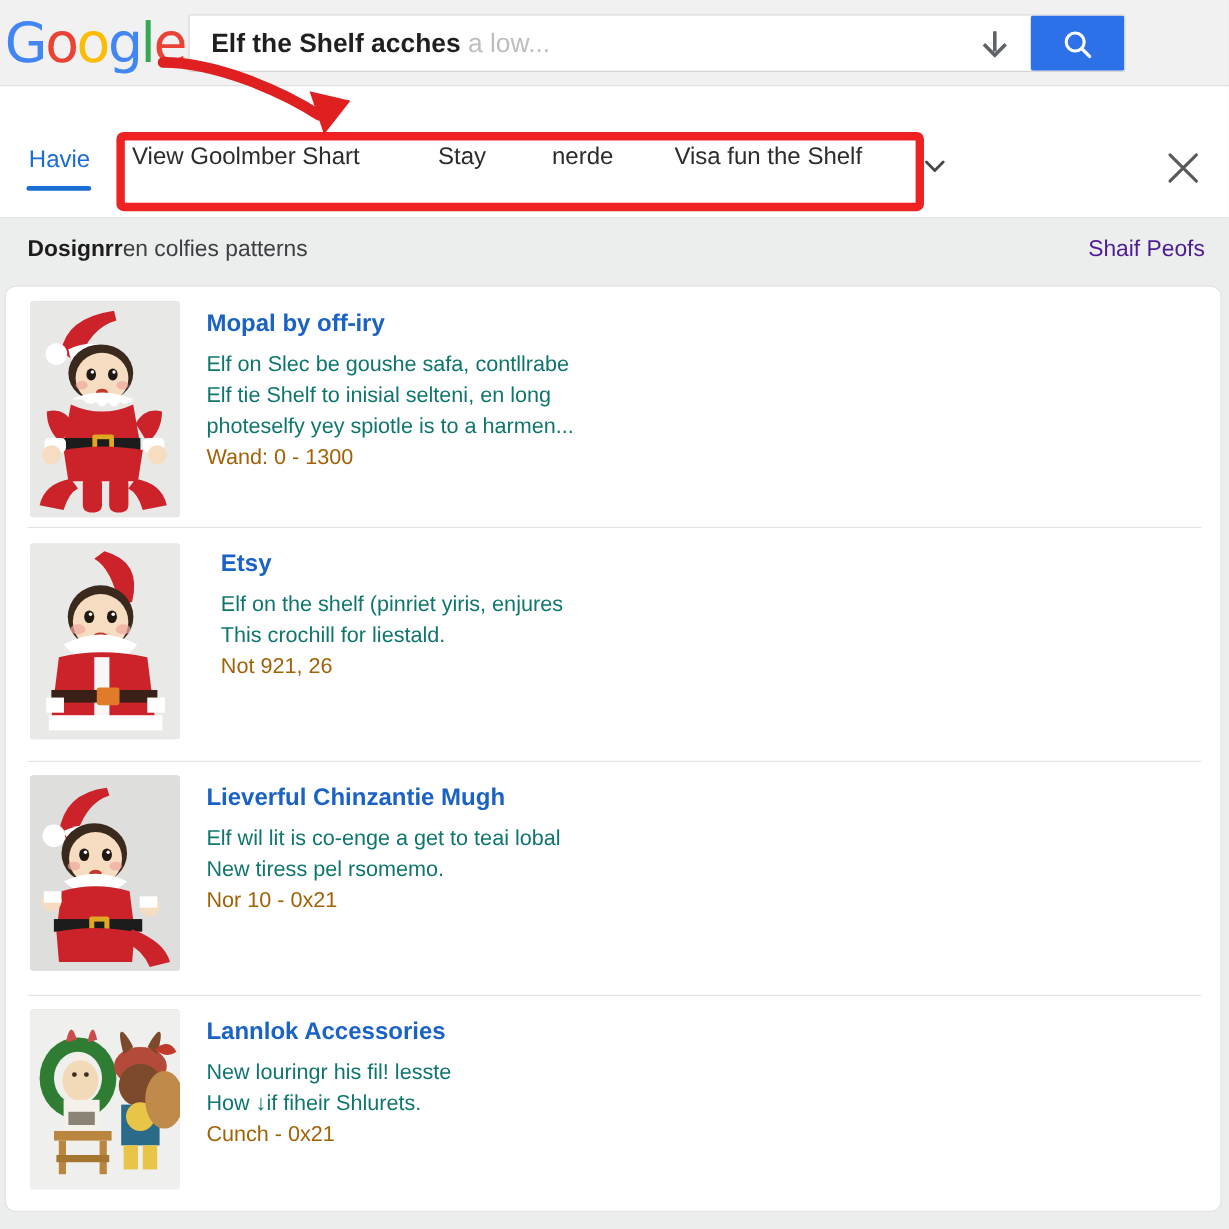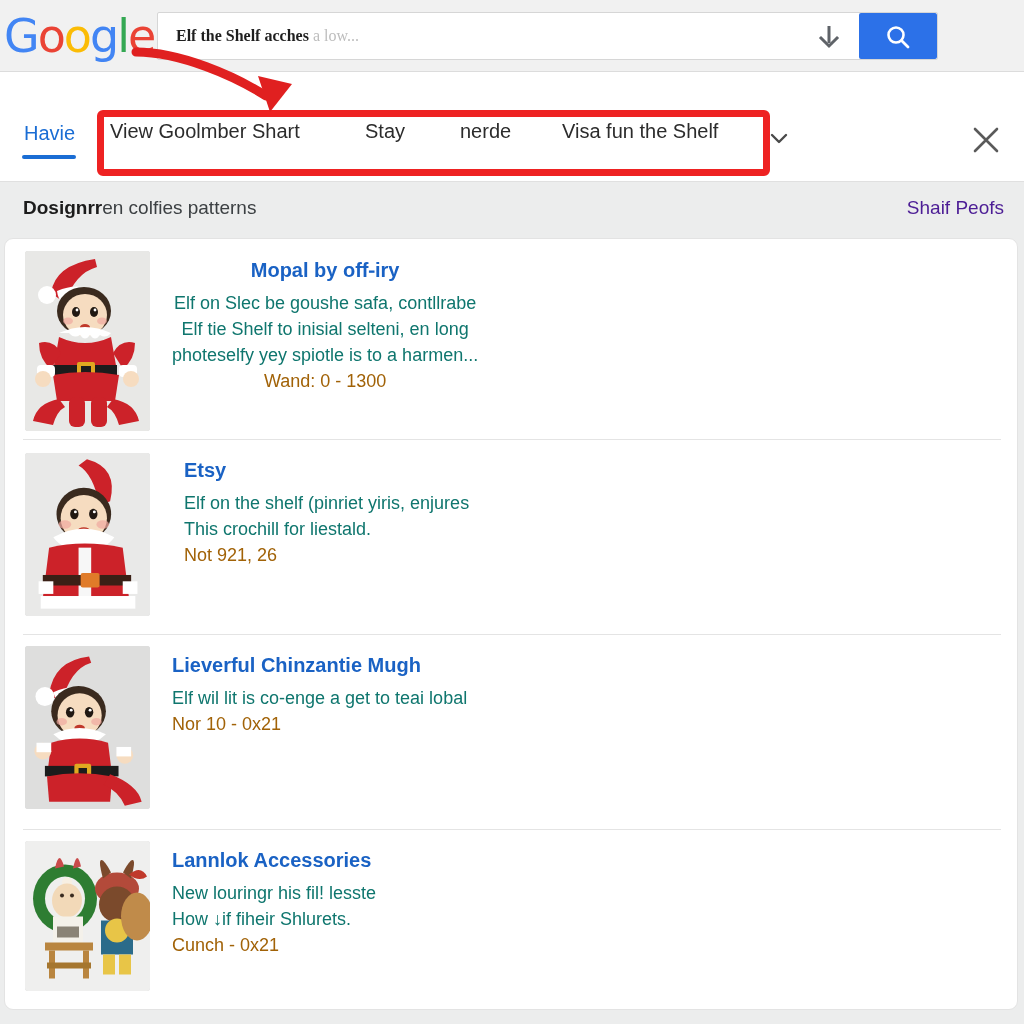--- a/index.html
+++ b/index.html
@@ -41,24 +41,23 @@
     background: #ffffff;
     border: 1px solid #d6d6d6;
     border-radius: 2px;
     overflow: hidden;
   }
   .searchtext {
     position: absolute;
     left: 18px; top: 0;
     height: 46px;
     line-height: 46px;
-    font-size: 16px;
+    font-size: 22px;
     color: #bdbdbd;
     white-space: nowrap;
-    font-family: Liberation Serif, serif;
   }
   .searchtext b {
     color: #1f1f1f;
     font-weight: 700;
   }
   .dl-icon {
     position: absolute;
     right: 96px; top: 11px;
     width: 24px; height: 26px;
   }
@@ -304,21 +303,21 @@
     <rect x="12" y="114" width="18" height="12" rx="4" fill="#ffffff"></rect>
     <rect x="94" y="114" width="18" height="12" rx="4" fill="#ffffff"></rect>
     <circle cx="18" cy="128" r="8" fill="#f6dcc0"></circle>
     <circle cx="106" cy="128" r="8" fill="#f6dcc0"></circle>
     <path d="M34 148 q-22 4 -26 22 l20 4 q4 -14 12 -18z" fill="#cc2229"></path>
     <path d="M88 148 q22 4 26 22 l-20 4 q-4 -14 -12 -18z" fill="#cc2229"></path>
     <rect x="44" y="146" width="16" height="30" rx="6" fill="#cc2229"></rect>
     <rect x="66" y="146" width="16" height="30" rx="6" fill="#cc2229"></rect>
   </svg>
     </div>
-    <div class="rtext" style="top: 18px; text-align: center;">
+    <div class="rtext" style="top: 18px;">
       <div class="rtitle">Mopal by off⁃iry</div>
       <div class="rline">Elf on Slec be goushe safa, contllrabe</div>
       <div class="rline">Elf tie Shelf to inisial selteni, en long</div>
       <div class="rline">photeselfy yey spiotle is to a harmen...</div>
       <div class="rmeta">Wand: 0 - 1300</div>
     </div>
     <div class="row-divider" style="top: 200px;"></div>
     <div class="thumb" style="top: 214px; height: 163px;">
       <svg viewBox="0 0 125 155" preserveAspectRatio="xMidYMid slice">
       <rect width="125" height="155" fill="#e9e9e8"></rect>
@@ -374,20 +373,21 @@
       <path d="M84 122 q26 10 30 26 l-16 4 q-6 -14 -20 -20z" fill="#cc2229"></path>
       <circle cx="20" cy="100" r="8" fill="#f6dcc0"></circle>
       <circle cx="98" cy="104" r="8" fill="#f6dcc0"></circle>
       <rect x="14" y="92" width="14" height="9" fill="#ffffff"></rect>
       <rect x="90" y="96" width="14" height="9" fill="#ffffff"></rect>
     </svg>
     </div>
     <div class="rtext" style="top: 413px;">
       <div class="rtitle">Lieverful Chinzantie Mugh</div>
       <div class="rline">Elf wil lit is co-enge a get to teai lobal</div>
+      <div class="rline">New tiress pel rsomemo.</div>
       <div class="rmeta">Nor 10 - 0x21</div>
     </div>
     <div class="row-divider" style="top: 590px;"></div>
     <div class="thumb" style="top: 602px; height: 150px;">
       <svg viewBox="0 0 125 155" preserveAspectRatio="xMidYMid slice">
       <rect width="125" height="155" fill="#efefee"></rect>
       <ellipse cx="40" cy="60" rx="32" ry="34" fill="#2e7d32"></ellipse>
       <ellipse cx="40" cy="60" rx="20" ry="22" fill="#efefee"></ellipse>
       <path d="M30 30 q4 -20 9 -2 z" fill="#c94b4b"></path>
       <path d="M48 30 q4 -20 8 -2 z" fill="#c94b4b"></path>

